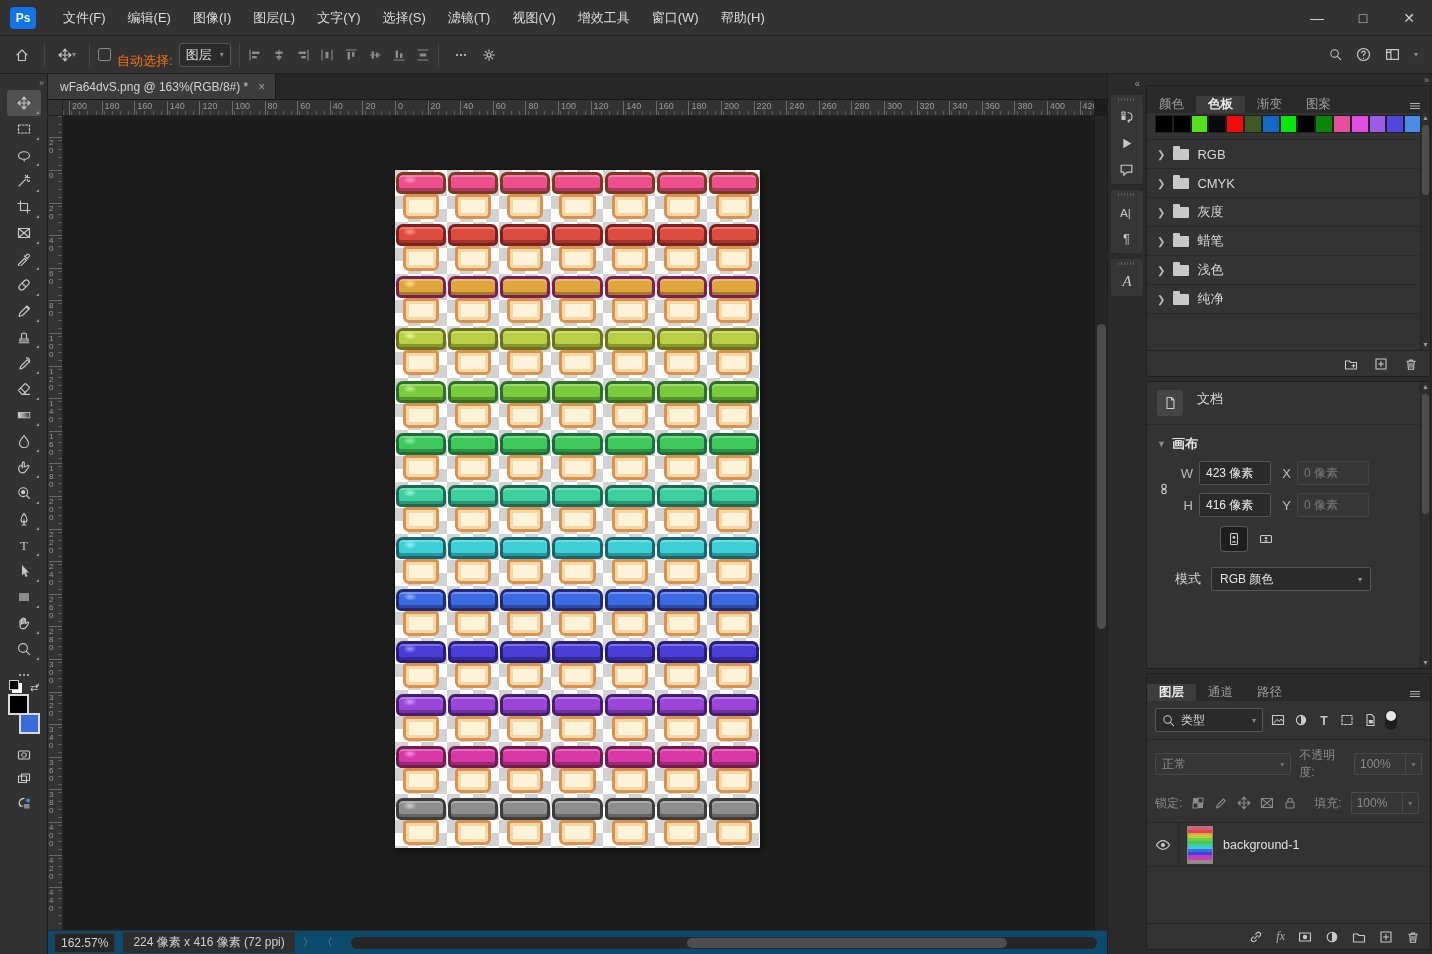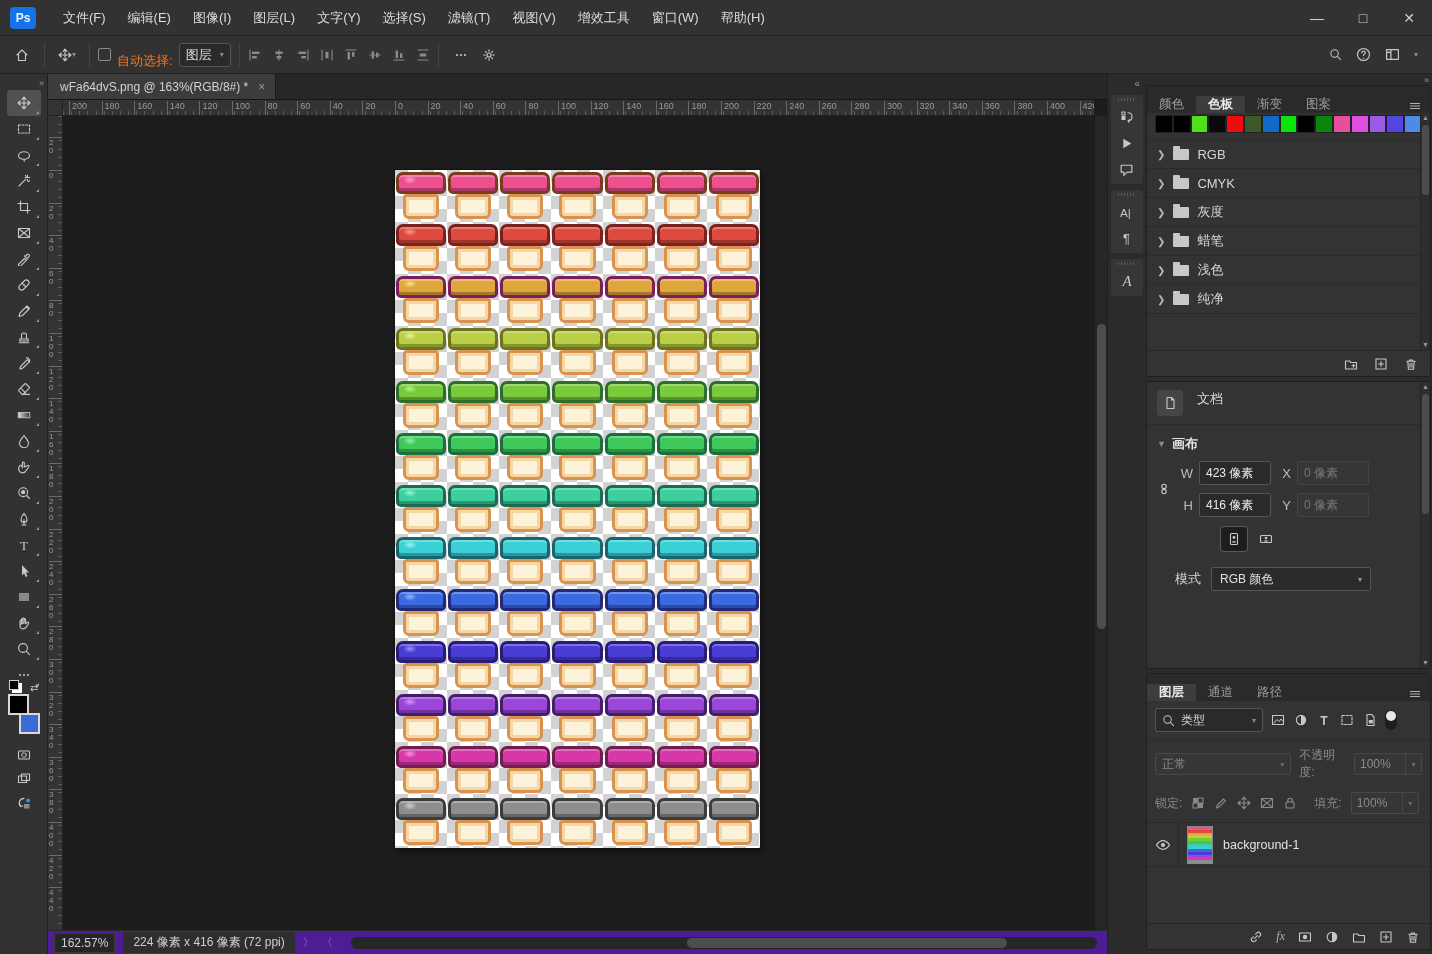--- a/index.html
+++ b/index.html
@@ -77,21 +77,21 @@
         radial-gradient(ellipse 14px 12px at 78% 50%,rgba(0,0,0,.32),transparent 65%); }
   .p4 { background-image:repeating-linear-gradient(90deg,rgba(255,255,255,.5) 0 3px,transparent 3px 8px); }
   .p5 { background-image:repeating-linear-gradient(90deg,rgba(0,0,0,.22) 0 8px,transparent 8px 13px,rgba(255,255,255,.4) 13px 17px,transparent 17px 25px); }
   .p6 { background-image:radial-gradient(rgba(255,255,255,.7) 1.5px,transparent 2px); background-size:6px 6px; background-position:1px 2px;}
   .p0 { background-image:radial-gradient(ellipse 10px 6px at 25% 30%,rgba(255,255,255,.85),transparent 70%); }
 
   .v-scroll { position:absolute; right:0; top:16px; bottom:0; width:13px; background:#262626; border-left:1px solid #1a1a1a;}
   .v-thumb { position:absolute; left:2px; width:9px; top:208px; height:305px; background:#4d4d4d; border-radius:5px; }
 
   
-  .statusbar { height:24px; background:#4c1d95; border-top:1px solid #2a2a2a; display:flex; align-items:center; gap:8px; padding:0 0 0 6px; font-size:12px;}
+  .statusbar { height:24px; background:#0c4a6e; border-top:1px solid #2a2a2a; display:flex; align-items:center; gap:8px; padding:0 0 0 6px; font-size:12px;}
   .zoom-field { background:#262626; border:1px solid #3a3a3a; padding:2px 6px; color:#d2d2d2; }
   .doc-info { background:#2e2e2e; padding:2px 10px; color:#cfcfcf; }
   .status-arrow { color:#9a9a9a; font-size:11px; }
   .h-scroll { flex:1; height:12px; margin:0 10px; background:#262626; border-radius:6px; position:relative;}
   .h-thumb { position:absolute; left:45%; width:43%; top:1px; bottom:1px; background:#4d4d4d; border-radius:5px;}
 
   
   .dockstrip { width:38px; background:#2b2b2b; border-left:1px solid #1f1f1f; display:flex; flex-direction:column; align-items:center; padding-top:4px; }
   .dock-collapse { color:#9a9a9a; font-size:10px; align-self:flex-end; margin-right:6px; letter-spacing:-1px;}
   .dock-group { width:32px; background:#363636; border-radius:3px; margin-top:6px; padding:3px 0 2px; display:flex; flex-direction:column; align-items:center;}

